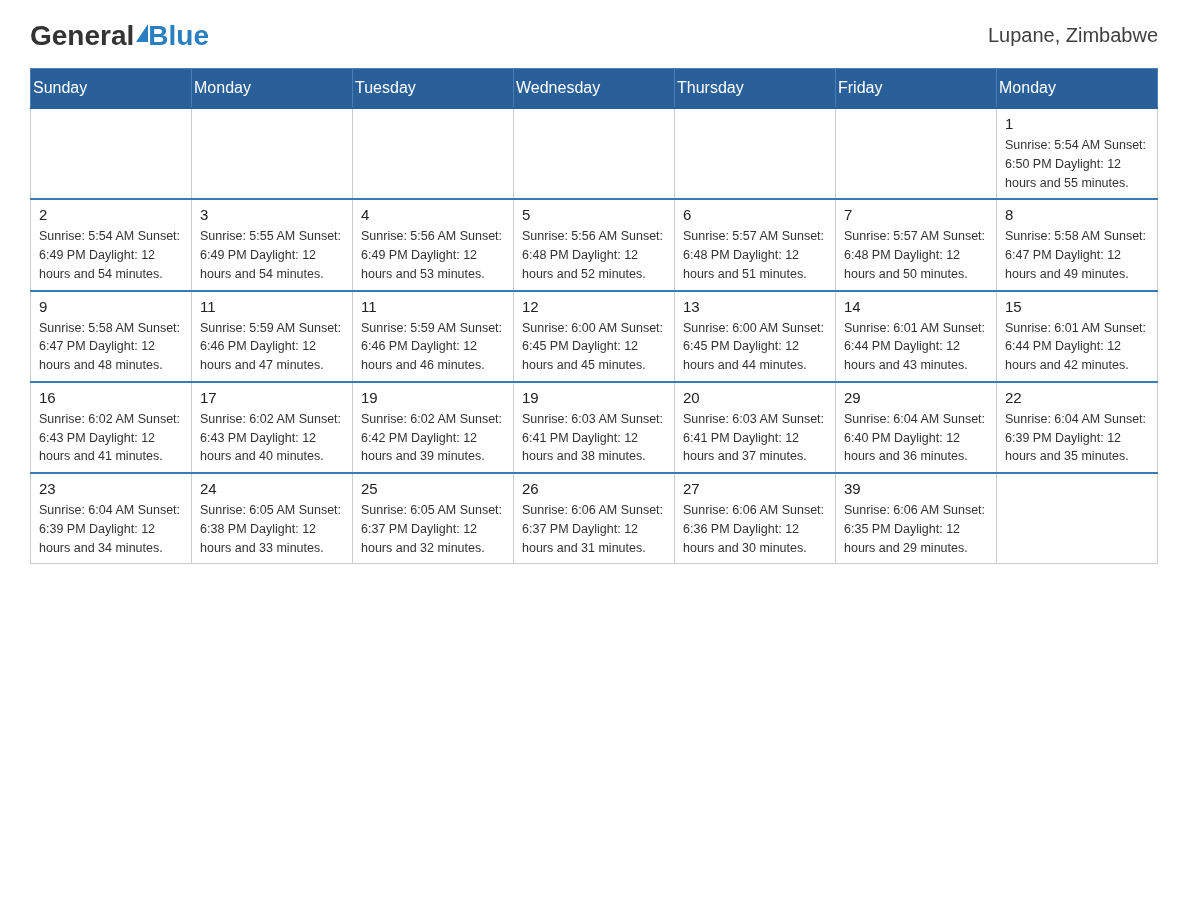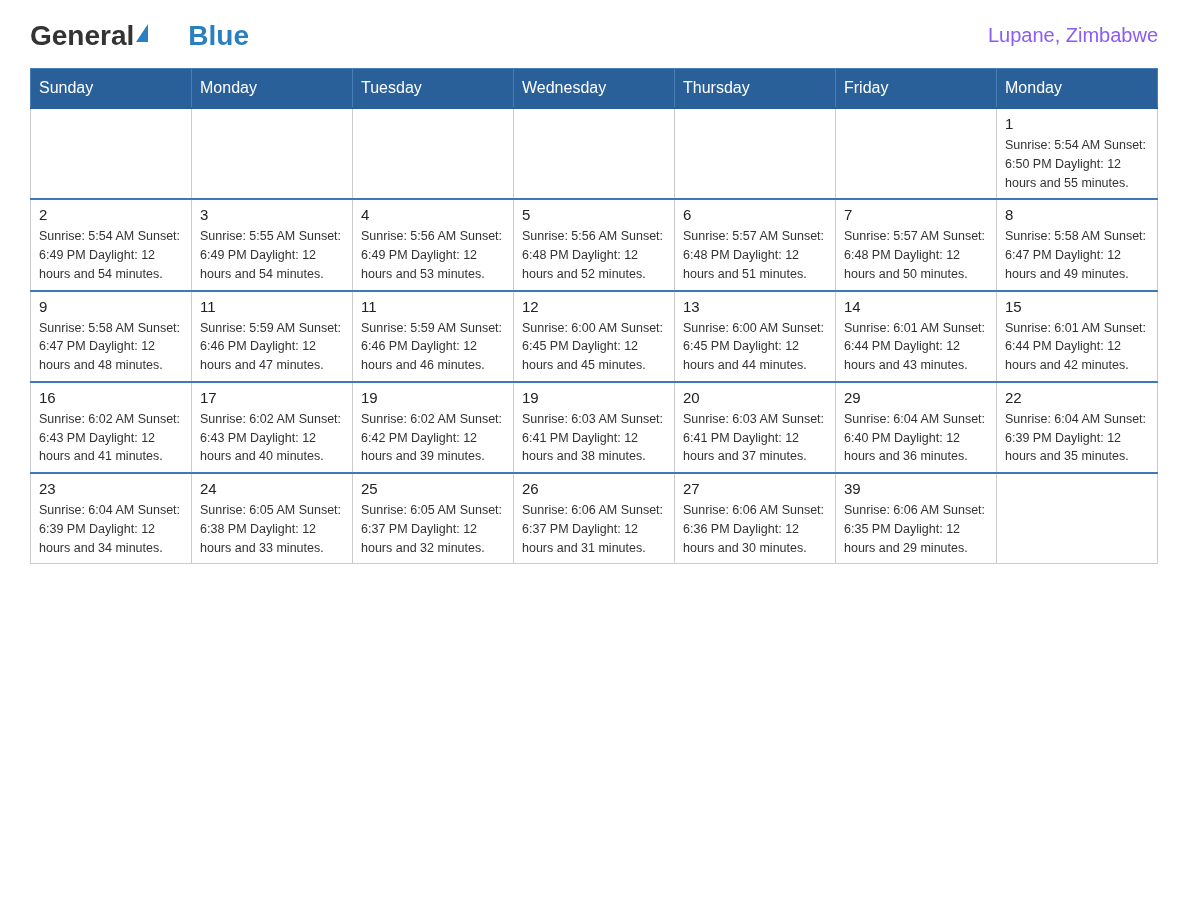--- a/index.html
+++ b/index.html
@@ -19,55 +19,54 @@
     }
     .logo-general {
       font-size: 28px;
       font-weight: bold;
       color: #333;
     }
     .logo-blue {
       font-size: 28px;
       font-weight: bold;
       color: #2a7fc1;
-      margin-left: 40px;
     }
     .logo-triangle {
       width: 0;
       height: 0;
       border-left: 12px solid transparent;
       border-bottom: 18px solid #2a7fc1;
       margin-bottom: 6px;
       margin-left: 2px;
     }
     .title-area {
       text-align: right;
     }
     .month-title {
       font-size: 48px;
       font-weight: normal;
       color: #222;
       line-height: 1.1;
     }
     .location {
       font-size: 20px;
-      color: #8b5cf6;
+      color: #404040;
       margin-top: 4px;
     }
     .calendar {
       width: 100%;
       border-collapse: collapse;
       border: 1px solid #999;
     }
     .calendar th {
       background-color: #2a6099;
       color: #fff;
       font-size: 16px;
       font-weight: normal;
-      padding: 10px 8px;
+      padding: 10px 2px;
       text-align: left;
       border: 1px solid #4a7fb5;
     }
     .calendar td {
       vertical-align: top;
       padding: 6px 8px;
       font-size: 13px;
       border: 1px solid #ccc;
       width: calc(100% / 7);
       min-height: 100px;

